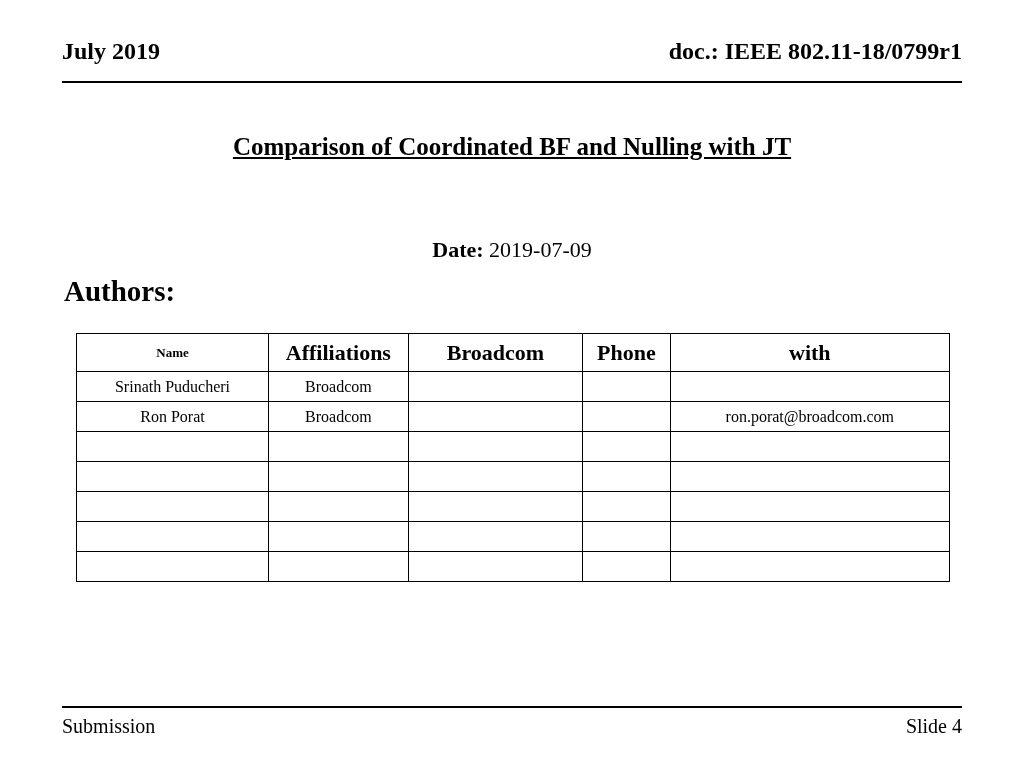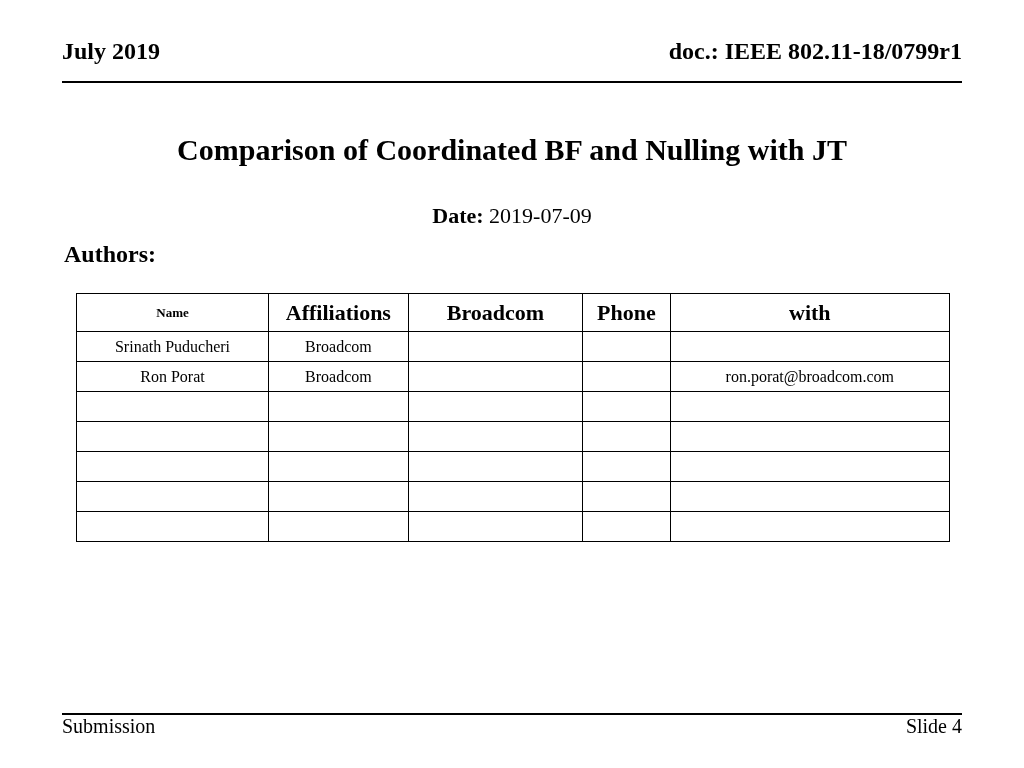--- a/index.html
+++ b/index.html
@@ -15,32 +15,33 @@
   .top-line {
     display: flex;
     justify-content: space-between;
     font-size: 24px;
     font-weight: bold;
     border-bottom: 2px solid #000;
     padding-bottom: 16px;
   }
   .title {
     text-align: center;
-    font-size: 30px;
+    font-size: 25px;
     font-weight: bold;
     margin-top: 50px;
+    text-decoration: underline;
   }
   .date-line {
     text-align: center;
     font-size: 22px;
-    margin-top: 36px;
+    margin-top: 76px;
   }
   .date-line .label { font-weight: bold; }
   .authors-label {
-    font-size: 24px;
+    font-size: 29px;
     font-weight: bold;
     margin-top: 12px;
     margin-left: 2px;
   }
   .tbl {
     margin: 25px 12px 0 14px;
     border-collapse: collapse;
     width: calc(100% - 26px);
     table-layout: fixed;
   }
@@ -65,21 +66,21 @@
   .col-aff  { width: 16%; }
   .col-addr { width: 20%; }
   .col-phone{ width: 10%; }
   .col-email{ width: 32%; }
   .footer {
     position: absolute;
     left: 62px;
     right: 62px;
     bottom: 30px;
     border-top: 2px solid #000;
-    padding-top: 0;
+    padding-top: 7px;
     display: flex;
     justify-content: space-between;
     font-size: 20px;
   }
 </style>
 </head>
 <body>
 
 <div class="top-line">
   <span>July 2019</span>

